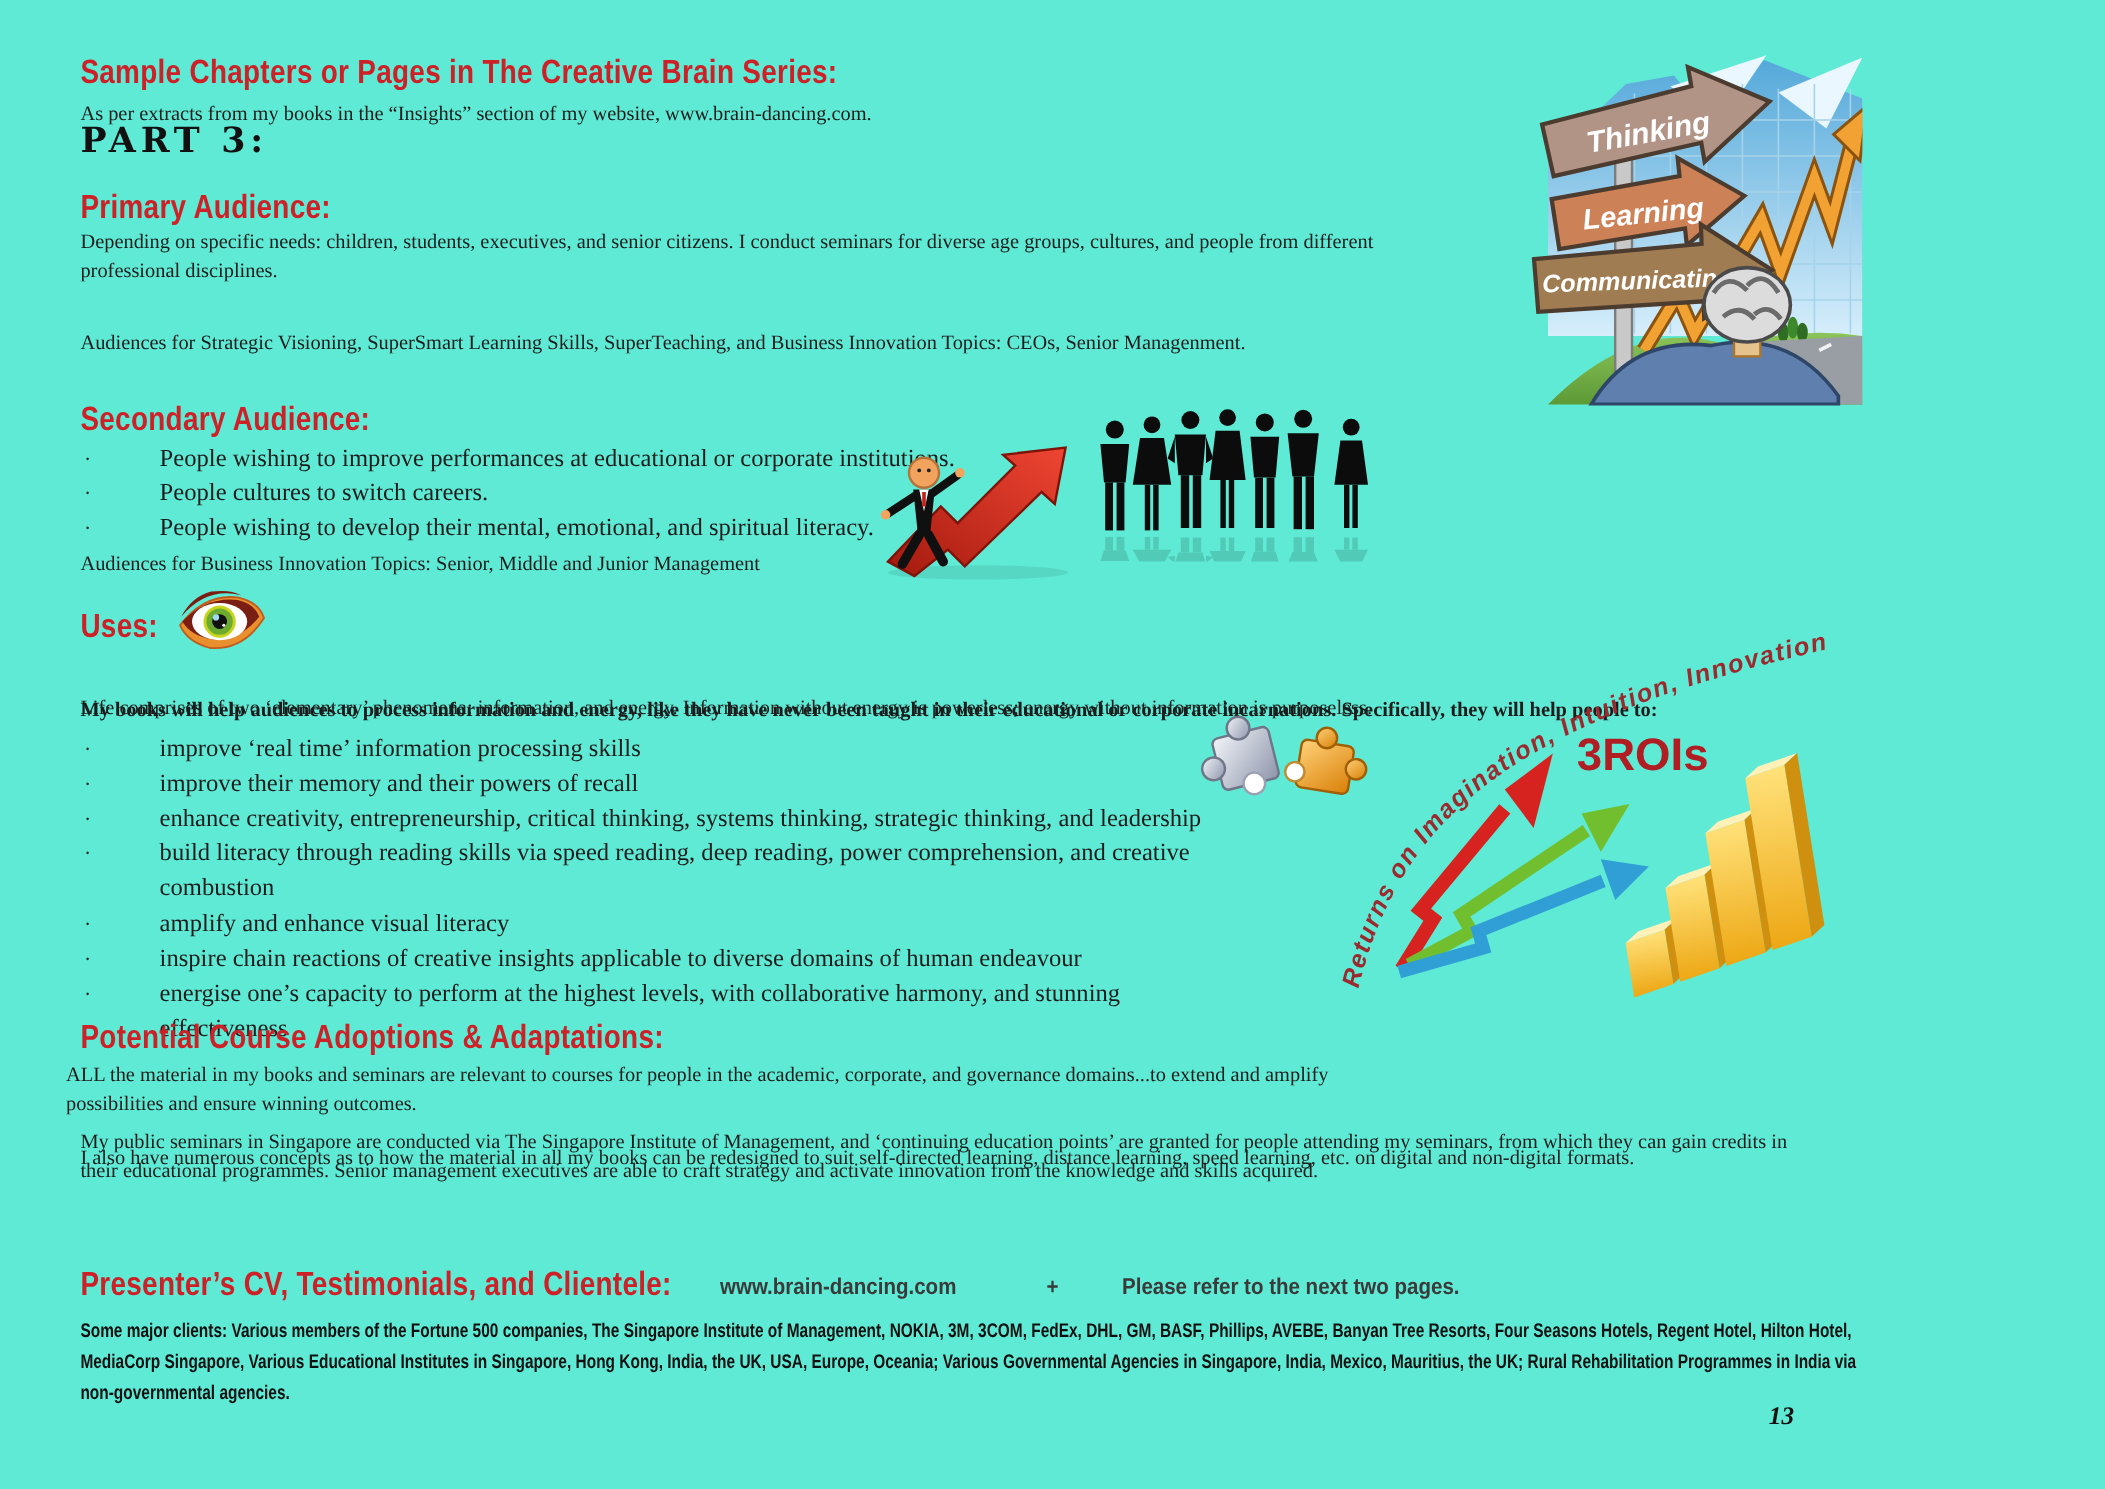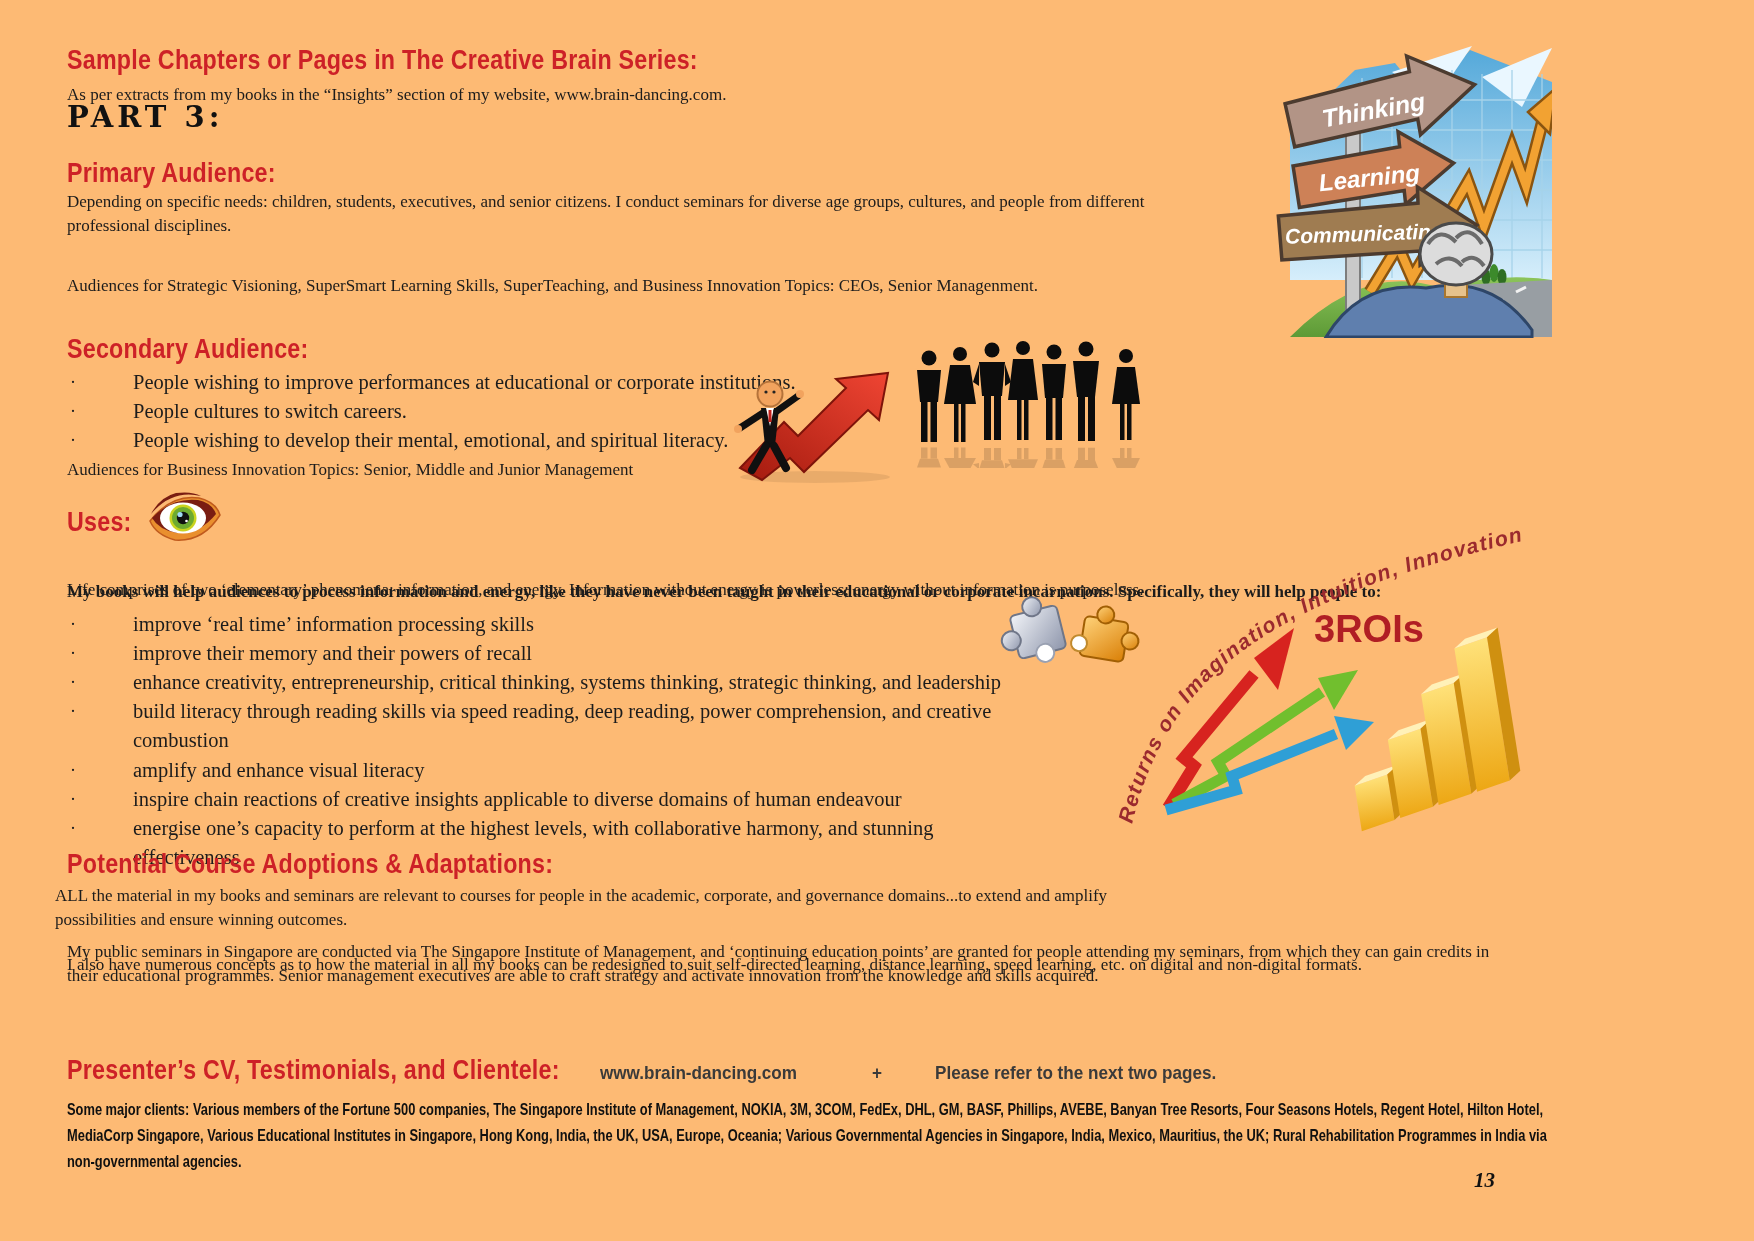--- a/index.html
+++ b/index.html
@@ -1,17 +1,17 @@
 <!DOCTYPE html>
 <html><head>
 <meta charset="utf-8">
 <style>
   html,body{margin:0;padding:0;background:#888;}
   .page{
-    position:relative;width:1754px;height:1241px;background:#fdba74;
+    position:relative;width:1754px;height:1241px;background:#5eead4;
     margin:0 auto;overflow:hidden;
     font-family:"Liberation Serif",serif;color:#1c1c1c;
   }
   
   .rh{
     position:absolute;white-space:nowrap;
     font-family:"Liberation Sans",sans-serif;font-weight:700;font-size:28px;
     color:#cd2127;letter-spacing:.3px;
     transform:scaleX(.83);transform-origin:0 0;
   }

